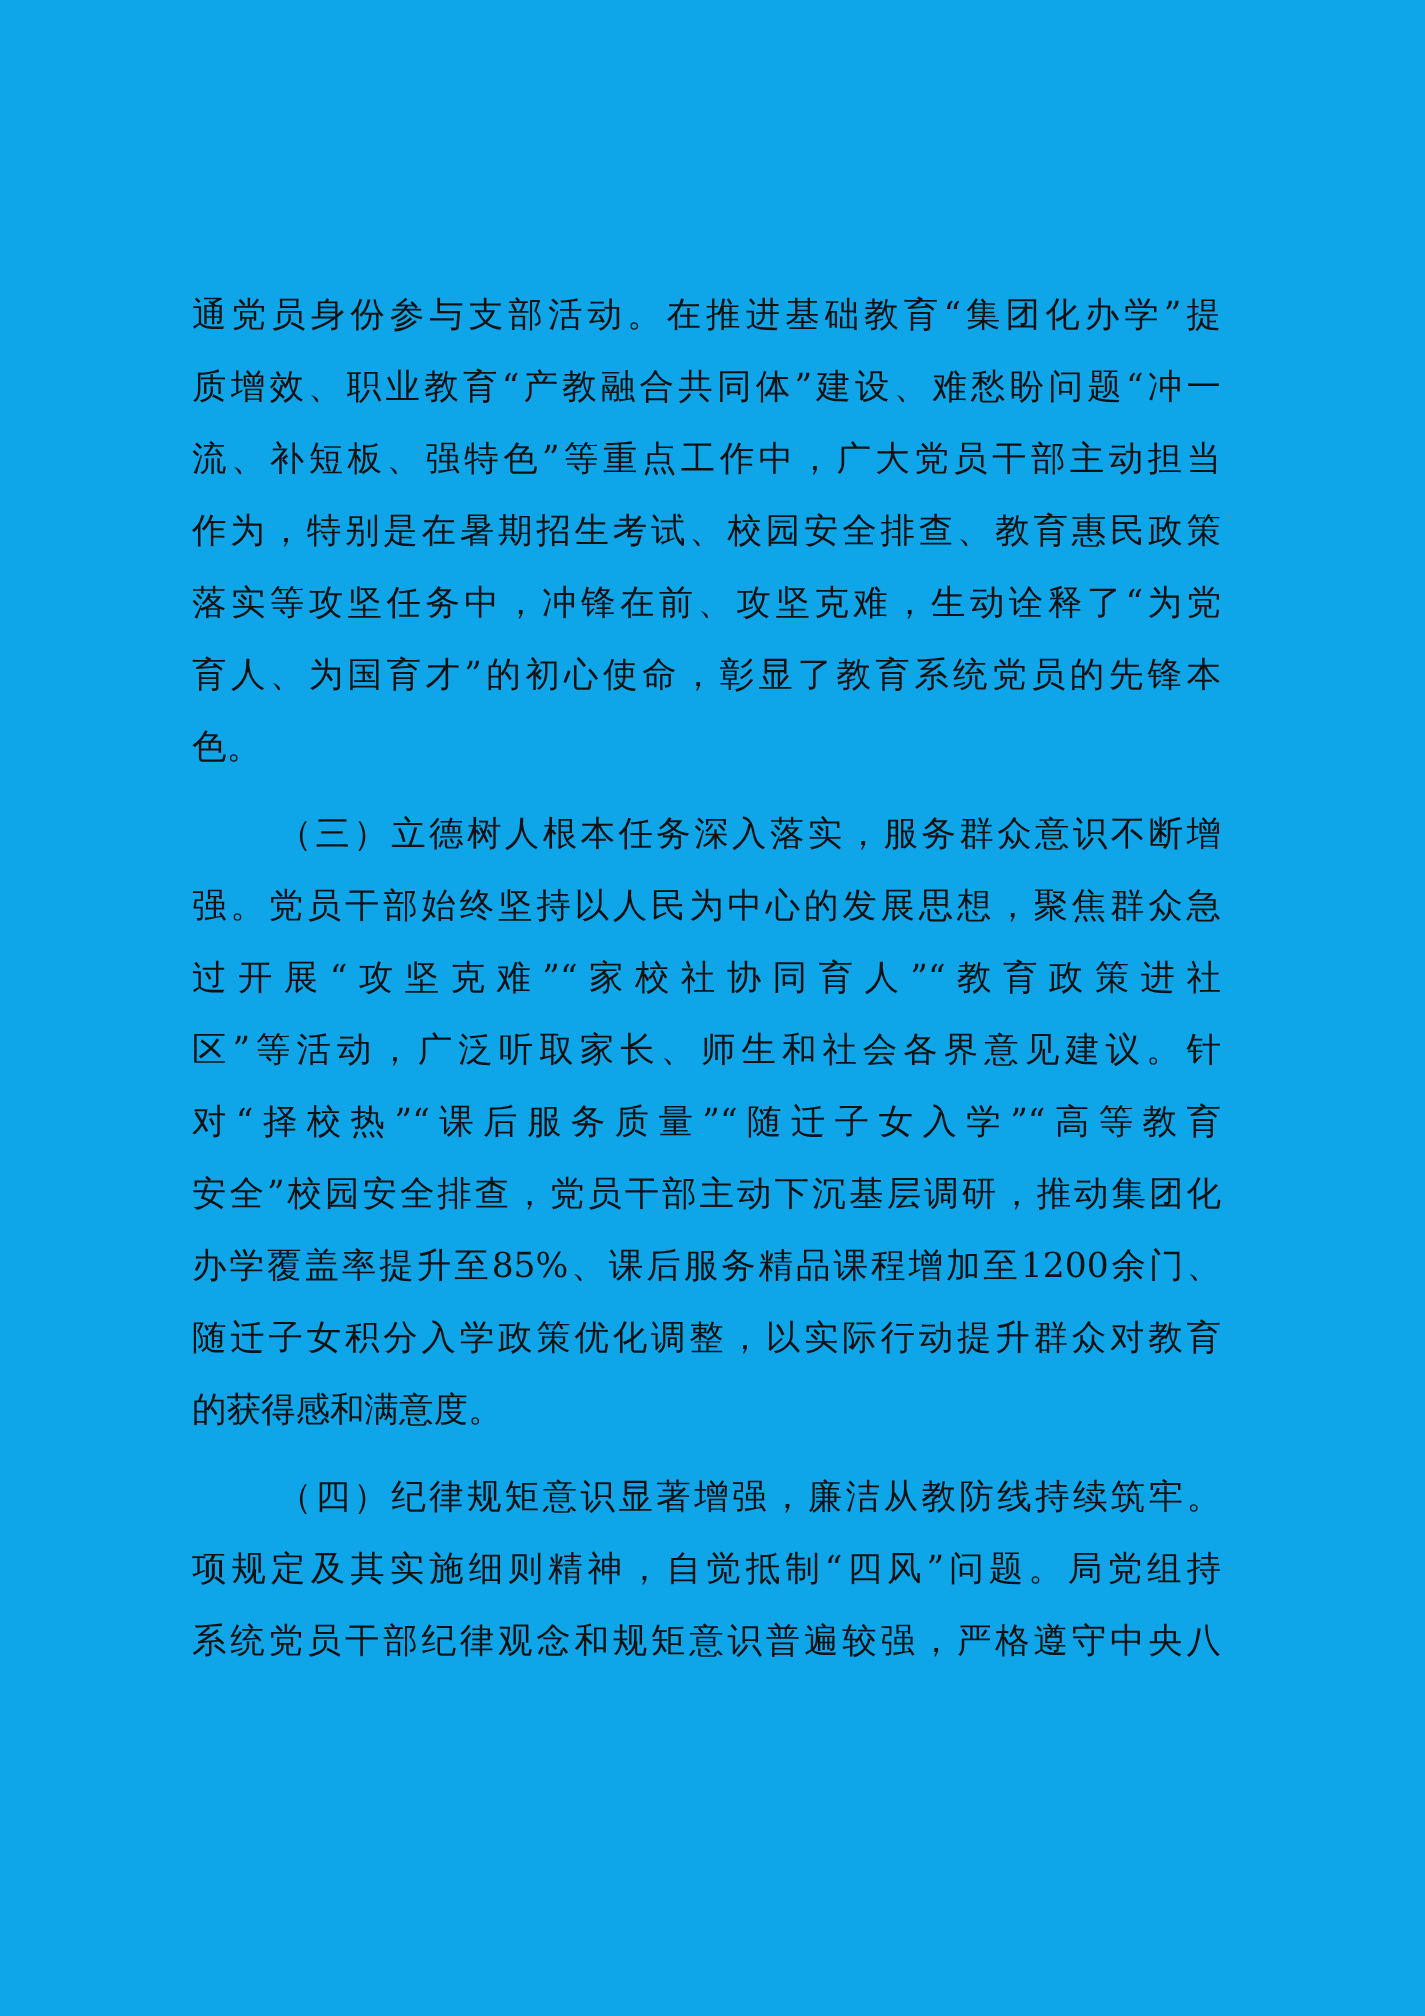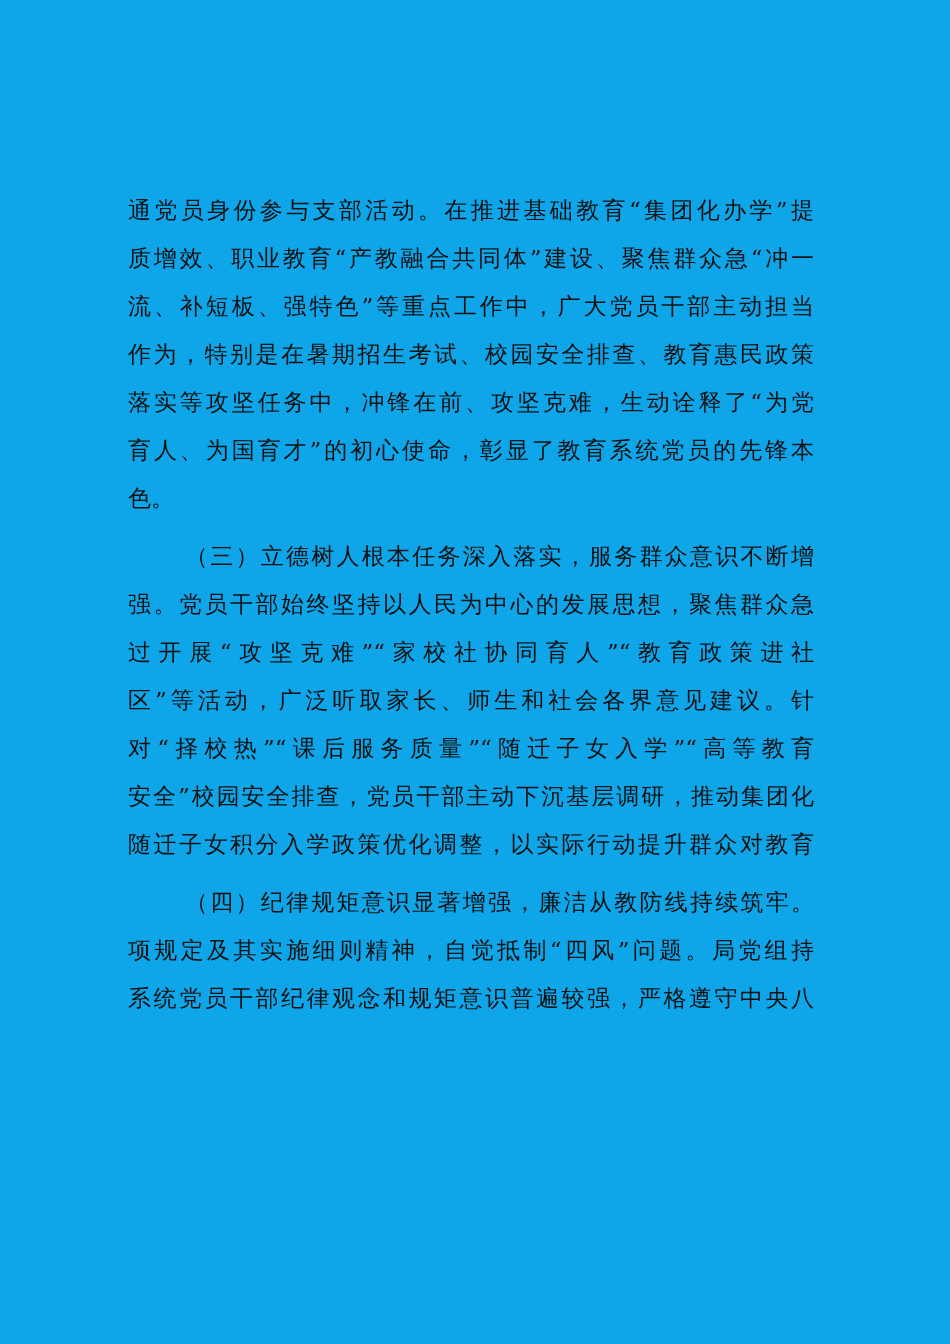--- a/index.html
+++ b/index.html
@@ -21,38 +21,40 @@
   .para-gap { height: 10px; }
 </style>
 </head>
 <body>
 
 <div class="page">
   <div class="text-block">
 
     <div>
       <span class="line">通党员身份参与支部活动。在推进基础教育“集团化办学”提</span>
-      <span class="line">质增效、职业教育“产教融合共同体”建设、聚焦群众急“冲一</span>
+      <span class="line">质增效、职业教育“产教融合共同体”建设、难愁盼问题“冲一</span>
       <span class="line">流、补短板、强特色”等重点工作中，广大党员干部主动担当</span>
       <span class="line">作为，特别是在暑期招生考试、校园安全排查、教育惠民政策</span>
       <span class="line">落实等攻坚任务中，冲锋在前、攻坚克难，生动诠释了“为党</span>
       <span class="line">育人、为国育才”的初心使命，彰显了教育系统党员的先锋本</span>
       <span class="line last">色。</span>
     </div>
 
     <div class="para-gap"></div>
 
     <div>
       <span class="line indent">（三）立德树人根本任务深入落实，服务群众意识不断增</span>
       <span class="line">强。党员干部始终坚持以人民为中心的发展思想，聚焦群众急</span>
       <span class="line">过开展“攻坚克难”“家校社协同育人”“教育政策进社</span>
       <span class="line">区”等活动，广泛听取家长、师生和社会各界意见建议。针</span>
       <span class="line">对“择校热”“课后服务质量”“随迁子女入学”“高等教育</span>
       <span class="line">安全”校园安全排查，党员干部主动下沉基层调研，推动集团化</span>
+      <span class="line">办学覆盖率提升至85%、课后服务精品课程增加至1200余门、</span>
       <span class="line">随迁子女积分入学政策优化调整，以实际行动提升群众对教育</span>
+      <span class="line last">的获得感和满意度。</span>
     </div>
 
     <div class="para-gap"></div>
 
     <div>
       <span class="line indent">（四）纪律规矩意识显著增强，廉洁从教防线持续筑牢。</span>
       <span class="line">项规定及其实施细则精神，自觉抵制“四风”问题。局党组持</span>
       <span class="line">系统党员干部纪律观念和规矩意识普遍较强，严格遵守中央八</span>
     </div>
 

